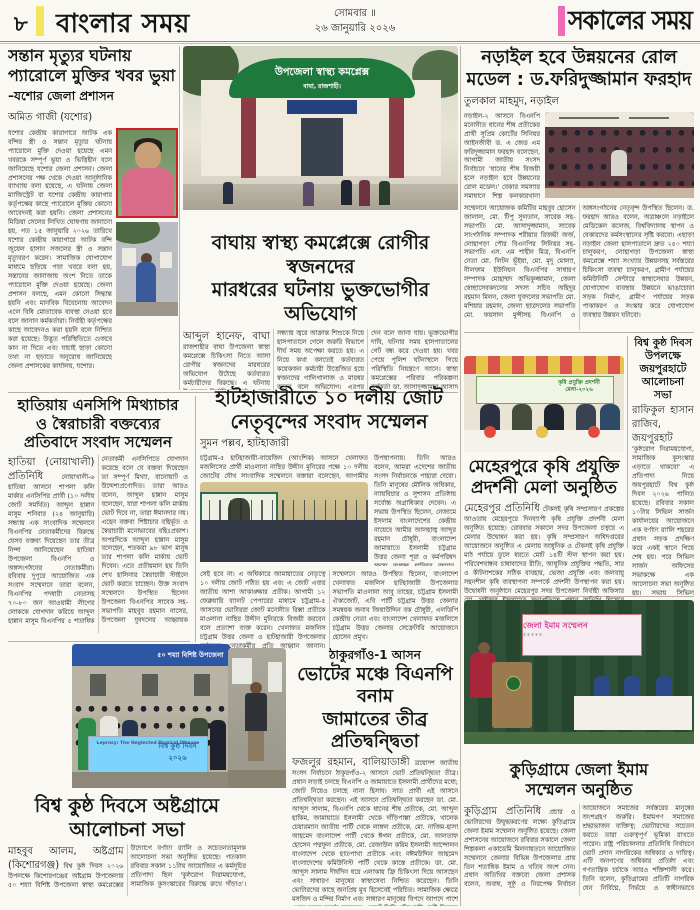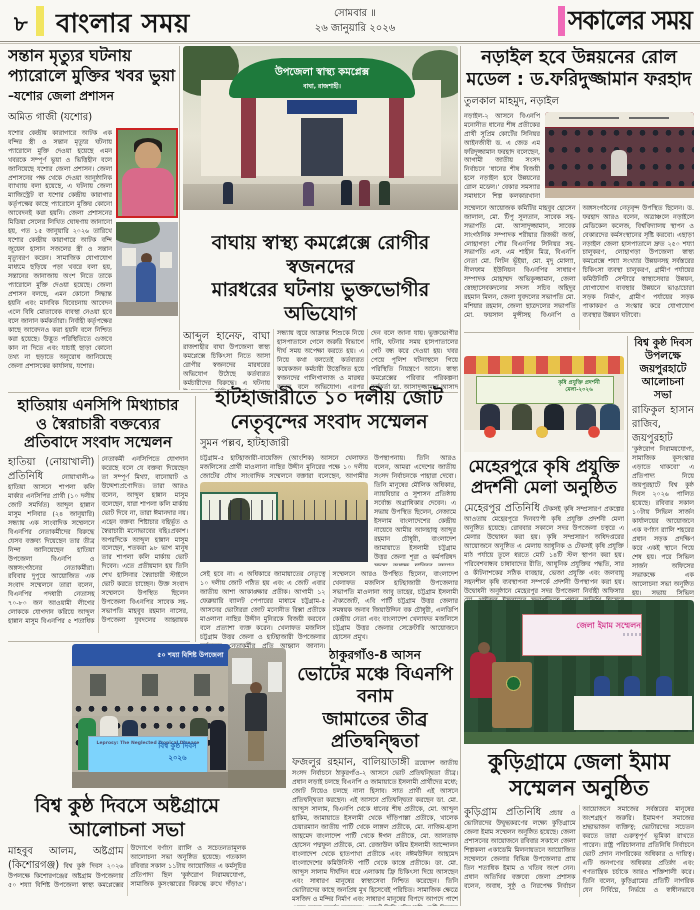--- a/index.html
+++ b/index.html
@@ -95,21 +95,21 @@
   .ph-man{background:linear-gradient(#aba79b,#9b968a);}
   .man-poster{background:#e9e9e4;}
   .man-head{left:22px;top:34px;width:12px;height:12px;border-radius:50%;background:#6b4f3a;}
   .man-body{left:17px;top:45px;width:22px;height:38px;background:#2f3338;border-radius:4px 4px 0 0;}
   .man-legs{left:20px;top:83px;width:16px;height:30px;background:#8a7a5e;}
   .man-ground{left:0;bottom:0;width:100%;height:18px;background:#87816f;}
 
   
   .ph-kuri{background:repeating-linear-gradient(90deg,#2e5138 0 14px,#27462f 14px 28px);}
   .ku-banner{left:58px;top:14px;width:118px;height:40px;background:#f6ecf2;border:1px solid #c77;
-             text-align:right;}
+             text-align:left;}
   .ku-banner .t{position:static;display:block;font-size:8px;font-weight:800;color:#d23a8e;margin-top:4px;}
   .ku-banner .s{position:static;display:block;font-size:4.5px;color:#446;}
   .ku-podium{left:28px;top:62px;width:40px;height:66px;background:#9a7a4e;border-radius:3px;}
   .ku-emblem{left:42px;top:76px;width:13px;height:13px;border-radius:50%;background:#1e6b34;border:1.5px solid #d8c56a;}
   .ku-woman-head{left:14px;top:42px;width:12px;height:12px;border-radius:50%;background:#7a5a42;}
   .ku-woman{left:6px;top:52px;width:26px;height:46px;background:#a8263a;border-radius:8px 8px 0 0;}
   .ku-table{left:110px;top:96px;width:118px;height:34px;background:#f2f0e8;}
   .ku-sitter{top:76px;width:16px;height:22px;background:#2c4a8a;border-radius:6px 6px 0 0;}
   .ku-floor{left:0;bottom:0;width:100%;height:12px;background:#476b42;}
 
@@ -339,21 +339,21 @@
   <div class="ph ph-man fig" style="left:228px;top:648px;width:58px;height:140px;">
     <div class="man-poster" style="left:4px;top:10px;width:20px;height:26px;"></div>
     <div class="man-poster" style="left:40px;top:14px;width:14px;height:30px;"></div>
     <div class="man-head"></div>
     <div class="man-body"></div>
     <div class="man-legs"></div>
     <div class="man-ground"></div>
   </div>
 
   <div style="position:absolute;left:292px;top:648px;width:166px;height:258px;overflow:hidden;">
-    <div class="headline center" style="font-size:12px;">ঠাকুরগাঁও-8 আসন</div>
+    <div class="headline center" style="font-size:12px;">ঠাকুরগাঁও-1 আসন</div>
     <div class="headline center" style="font-size:18px;">
       <div>ভোটের মঞ্চে বিএনপি বনাম</div>
       <div>জামাতের তীব্র প্রতিদ্বন্দ্বিতা</div>
     </div>
     <p class="small-body" style="margin:3px 0 0;height:196px;">
       <b class="byline">ফজলুর রহমান, বালিয়াডাঙ্গী</b>
       <span>ত্রয়োদশ জাতীয় সংসদ নির্বাচনে ঠাকুরগাঁও-২ আসনে ভোট প্রতিদ্বন্দ্বিতা তীব্র। প্রধান লড়াই চলছে বিএনপি ও জামায়াতে ইসলামী প্রার্থীদের মধ্যে; জোট নিয়েও চলছে নানা হিসাব। সাত প্রার্থী এই আসনে প্রতিদ্বন্দ্বিতা করছেন। এই আসনে প্রতিদ্বন্দ্বিতা করছেন ডা. মো. আব্দুস সালাম, বিএনপি থেকে ধানের শীষ প্রতীকে, মো. আব্দুল হাকিম, জামায়াতে ইসলামী থেকে দাঁড়িপাল্লা প্রতীকে, খালেক চেয়ারম্যান জাতীয় পার্টি থেকে লাঙ্গল প্রতীকে, মো. নাজিম-হাসা আহমেদ বাংলাদেশ পার্টি থেকে ঈগল প্রতীকে, মো. আলতাফ হোসেন পদ্মফুল প্রতীকে, মো. রেজাউল করিম ইসলামী আন্দোলন বাংলাদেশ থেকে হাতপাখা প্রতীকে এবং নঈমউদ্দিন আহমেদ বাংলাদেশের কমিউনিস্ট পার্টি থেকে কাস্তে প্রতীকে। ডা. মো. আব্দুস সালাম দীর্ঘদিন ধরে এলাকায় ফ্রি চিকিৎসা দিয়ে আসছেন এবং সাধারণ মানুষের স্বাস্থ্যসেবা নিশ্চিত করেছেন। তিনি ভোটারদের কাছে জনপ্রিয় মুখ হিসেবেই পরিচিত। সামাজিক ক্ষেত্রে মসজিদ ও মন্দির নির্মাণ এবং সাধারণ মানুষের বিপদে আপদে পাশে থেকে আস্থা অর্জন করেছেন। ভোটে তিনি শক্তিশালী প্রার্থী হিসেবে বিবেচিত। অন্যদিকে জামায়াত প্রার্থী মো. আব্দুল হাকিম আসন নির্বাচনে জোরালো প্রচারণা চালাচ্ছেন। দীর্ঘ রাজনৈতিক জীবনে তিনি সাধারণ মানুষের সেবায় নিজেকে নিয়োজিত রেখে সংগঠনে দায়িত্বশীল ভূমিকা পালন করেছেন। ভুয়া নির্বাচনী প্রতিশ্রুতি নয়, বাস্তবভিত্তিক উন্নয়ন পরিকল্পনা নিয়েই ভোটারদের দুয়ারে যাচ্ছেন বলে জানান দুই প্রার্থীই। নির্বাচন কর্মকর্তা জানিয়েছেন, অবাধ ও সুষ্ঠু নির্বাচন আয়োজনে সব প্রস্তুতি এগিয়ে চলছে এবং শান্তিপূর্ণ ভোটের পরিবেশ বজায় রাখতে প্রশাসন সতর্ক রয়েছে।</span>
     </p>
   </div>
 
@@ -366,21 +366,21 @@
       <div class="ku-woman"></div>
       <div class="ku-woman-head"></div>
       <div class="ku-podium"></div>
       <div class="ku-emblem"></div>
       <div class="ku-sitter" style="left:130px;"></div>
       <div class="ku-sitter" style="left:160px;"></div>
       <div class="ku-sitter" style="left:192px;"></div>
       <div class="ku-table"></div>
       <div class="ku-floor"></div>
     </div>
-    <div class="headline center" style="font-size:21px;margin-top:5px;">
+    <div class="headline center" style="font-size:16px;margin-top:16px;">
       <div>কুড়িগ্রামে জেলা ইমাম</div>
       <div>সম্মেলন অনুষ্ঠিত</div>
     </div>
     <p class="small-body cols2" style="margin:4px 0 0;height:92px;">
       <b class="byline">কুড়িগ্রাম প্রতিনিধি</b>
       <span>প্রচার ও ভোটারদের উদ্বুদ্ধকরণের লক্ষ্যে কুড়িগ্রামে জেলা ইমাম সম্মেলন অনুষ্ঠিত হয়েছে। জেলা প্রশাসনের আয়োজনে রবিবার সকালে জেলা শিল্পকলা একাডেমি মিলনায়তনে আয়োজিত সম্মেলনে জেলার বিভিন্ন উপজেলার প্রায় তিন শতাধিক ইমাম ও খতিব অংশ নেন। প্রধান অতিথির বক্তব্যে জেলা প্রশাসক বলেন, অবাধ, সুষ্ঠু ও নিরপেক্ষ নির্বাচন আয়োজনে সমাজের সর্বস্তরের মানুষের অংশগ্রহণ জরুরি। ইমামগণ সমাজের শ্রদ্ধাভাজন ব্যক্তিত্ব; ভোটারদের সচেতন করতে তারা গুরুত্বপূর্ণ ভূমিকা রাখতে পারেন। রাষ্ট্র পরিচালনার প্রতিনিধি নির্বাচনে ভোট প্রদান নাগরিকের অধিকার ও দায়িত্ব। এটি জনগণের অধিকার প্রতিষ্ঠা এবং গণতান্ত্রিক চর্চাকে আরও শক্তিশালী করে। তিনি বলেন, কুড়িগ্রামের প্রতিটি নাগরিক যেন নির্বিঘ্নে, নির্ভয়ে ও স্বাধীনভাবে ভোটাধিকার প্রয়োগ করতে পারেন, সে লক্ষ্যে প্রশাসন সর্বোচ্চ প্রস্তুতি গ্রহণ করেছে। সম্মেলনে পুলিশ সুপার, জেলা ইসলামিক ফাউন্ডেশনের উপপরিচালকসহ বিভিন্ন দপ্তরের কর্মকর্তারা বক্তব্য রাখেন। বক্তারা ধর্মীয় মূল্যবোধ সমুন্নত রেখে সমাজে শান্তি-শৃঙ্খলা বজায় রাখতে ইমামদের ভূমিকার প্রশংসা করেন এবং আগামী নির্বাচনে সবার আন্তরিক সহযোগিতা কামনা করেন।</span>
     </p>
   </div>
 
 </div>

